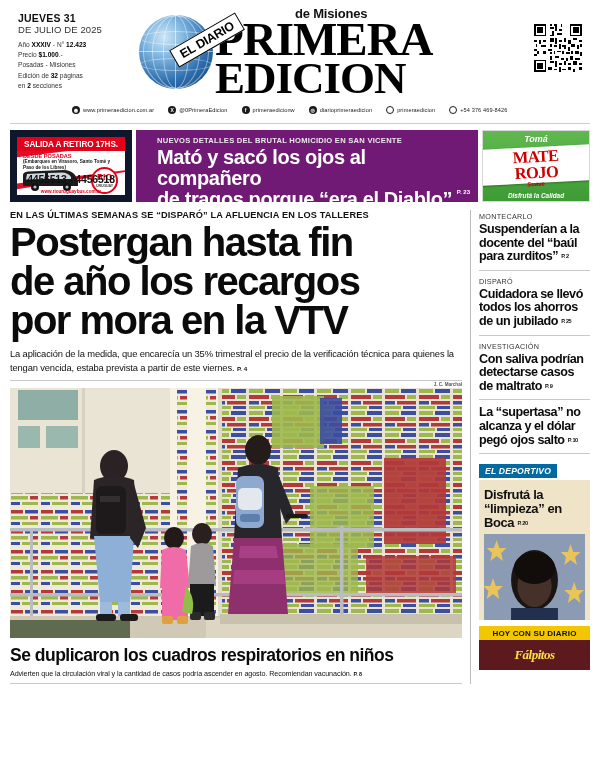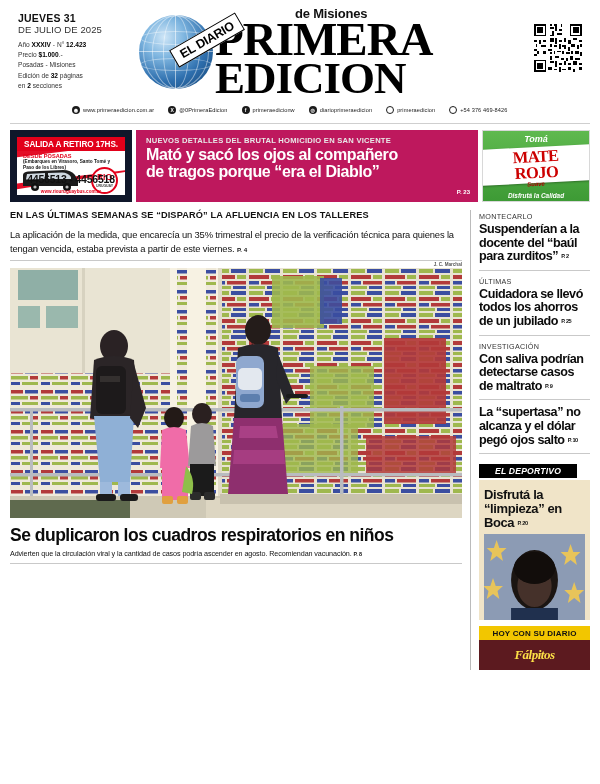--- a/index.html
+++ b/index.html
@@ -79,23 +79,23 @@
   .ad-bus .riologo .r1 { color: #e2001a; font-weight: bold; font-size: 8.5px; line-height: 13px; margin-top: 2px; text-align: center; }
   .ad-bus .riologo .r2 { color: #444; font-size: 3.6px; font-weight: bold; letter-spacing: -.1px; }
   .ad-bus .phones { position: absolute; left: 0; right: 0; bottom: 10px; text-align: center;
                     font-weight: bold; font-size: 10.5px; color: #111; letter-spacing: -.2px; }
   .ad-bus .web { position: absolute; left: 0; right: 0; bottom: 1px; text-align: center; font-size: 4.6px; color: #e2001a; font-weight: bold; }
   .ad-bus .swoosh { position: absolute; left: -12px; bottom: 16px; width: 150px; height: 40px; background: #e2001a;
                     transform: rotate(-9deg); z-index: 0; opacity: .95; }
   .ad-bus .swoosh-white { position: absolute; left: -6px; bottom: 20px; width: 150px; height: 26px; background: #fff;
                     transform: rotate(-7deg); z-index: 1; }
 
-  .ad-news { flex: 1; background: #be185d; color: #fff; padding: 6px 10px 4px; position: relative; }
+  .ad-news { flex: 1; background: #701a75; color: #fff; padding: 6px 21px 4px; position: relative; }
   .ad-news .kicker { font-size: 7.6px; font-weight: bold; letter-spacing: .25px; color: #e9e9e9; margin-bottom: 2px; }
-  .ad-news .hl { font-size: 16px; font-weight: bold; line-height: 1.06; letter-spacing: -.4px; }
+  .ad-news .hl { font-size: 20px; font-weight: bold; line-height: 1.06; letter-spacing: -.4px; }
   .ad-news .pg { font-size: 6px; font-weight: bold; position: absolute; right: 8px; bottom: 7px; }
 
   .ad-mate { width: 108px; background: #3aa03a; position: relative; overflow: hidden; border: 1px solid #d8d8d8; }
   .ad-mate .bg { position: absolute; inset: 0; background: linear-gradient(#5fb94f, #3d9a35); }
   .ad-mate .toma { position: absolute; top: 3px; left: 0; right: 0; text-align: center; color: #fff;
                    font-weight: bold; font-size: 9px; font-style: italic; z-index: 3; }
   .ad-mate .banner { position: absolute; top: 16px; left: -6px; right: -6px; height: 36px; background: #fff;
                      transform: rotate(-3deg); z-index: 2; box-shadow: 0 1px 2px rgba(0,0,0,.3); }
   .ad-mate .mate { position: absolute; top: 18px; left: 0; right: 0; text-align: center; z-index: 3;
                    color: #cc0000; font-weight: bold; font-size: 16.5px; line-height: .95; letter-spacing: -.6px;
@@ -125,22 +125,22 @@
   .bottom-sub { font-size: 7.2px; color: #111; margin-top: 3px; letter-spacing: -.1px; }
   .bottom-sub .pg { font-size: 5.4px; font-weight: bold; }
   .bottom-rule { height: 1px; background: #c9c9c9; margin-top: 5px; }
 
   
   .side-item { padding-bottom: 6px; margin-bottom: 6px; border-bottom: 1px solid #c9c9c9; }
   .side-item:first-child { padding-top: 2px; }
   .side-kicker { font-size: 7.2px; letter-spacing: .3px; color: #333; margin-bottom: 2px; }
   .side-hl { font-size: 12.6px; font-weight: bold; line-height: 1.08; letter-spacing: -.45px; color: #0b0b0b; }
   .side-hl .pg { font-size: 5.6px; font-weight: bold; vertical-align: 2px; }
-  .dep-badge { background: #000000; color: #fff; font-style: italic; font-weight: bold; font-size: 8.6px;
-               padding: 2px 16px; display: inline-block; letter-spacing: .2px; }
+  .dep-badge { background: #0369a1; color: #fff; font-style: italic; font-weight: bold; font-size: 8.6px;
+               padding: 2px 6px; display: inline-block; letter-spacing: .2px; }
   .dep-box { background: #f0e4c8; padding: 4px 5px 0; margin-top: 2px; }
   .dep-hl { font-size: 13px; font-weight: bold; line-height: 1.08; letter-spacing: -.4px; color: #111; margin-top: 4px; }
   .dep-hl .pg { font-size: 5.6px; font-weight: bold; vertical-align: 2px; }
   .dep-photo { height: 86px; margin-top: 4px; position: relative; overflow: hidden; background: #7f8fa8; }
 
   .hoy-box { margin-top: 6px; }
   .hoy-top { background: #f2c600; color: #111; font-weight: bold; font-size: 8px; text-align: center; padding: 2.5px 0; letter-spacing: .2px; }
   .hoy-bot { background: #5c1a1f; height: 30px; position: relative; }
   .hoy-bot .brand { position: absolute; inset: 0; display: flex; align-items: center; justify-content: center;
                     color: #fde047; font-family: "Liberation Serif", serif; font-style: italic; font-weight: bold;
@@ -341,20 +341,25 @@
       </div>
       <div class="suave">Suave</div>
       <div class="disfruta">Disfrutá la Calidad</div>
     </div>
   </div>
 
   <div class="body-grid">
 
     <div class="col-main">
       <div class="main-kicker">EN LAS ÚLTIMAS SEMANAS SE “DISPARÓ” LA AFLUENCIA EN LOS TALLERES</div>
+      <div class="main-hl">
+        <div>Postergan hasta fin</div>
+        <div>de año los recargos</div>
+        <div>por mora en la VTV</div>
+      </div>
       <div class="main-lead">
         <span>La aplicación de la medida, que encarecía un 35% trimestral el precio de la verificación técnica para quienes la tengan vencida, estaba prevista a partir de este viernes.</span>
         <span class="pg">P. 4</span>
       </div>
       <div class="credit-row">
         <span class="credit">J. C. Marchal</span>
       </div>
 
       <div class="photo">
         <svg viewBox="0 0 452 250" preserveAspectRatio="none" style="width:100%;height:100%;display:block">
@@ -475,21 +480,21 @@
 
       <div class="side-item">
         <div class="side-kicker">MONTECARLO</div>
         <div class="side-hl">
           <span>Suspenderían a la docente del “baúl para zurditos”</span>
           <span class="pg">P. 2</span>
         </div>
       </div>
 
       <div class="side-item">
-        <div class="side-kicker">ÚLTIMAS</div>
+        <div class="side-kicker">DISPARÓ</div>
         <div class="side-hl">
           <span>Cuidadora se llevó todos los ahorros de un jubilado</span>
           <span class="pg">P. 25</span>
         </div>
       </div>
 
       <div class="side-item">
         <div class="side-kicker">INVESTIGACIÓN</div>
         <div class="side-hl">
           <span>Con saliva podrían detectarse casos de maltrato</span>

